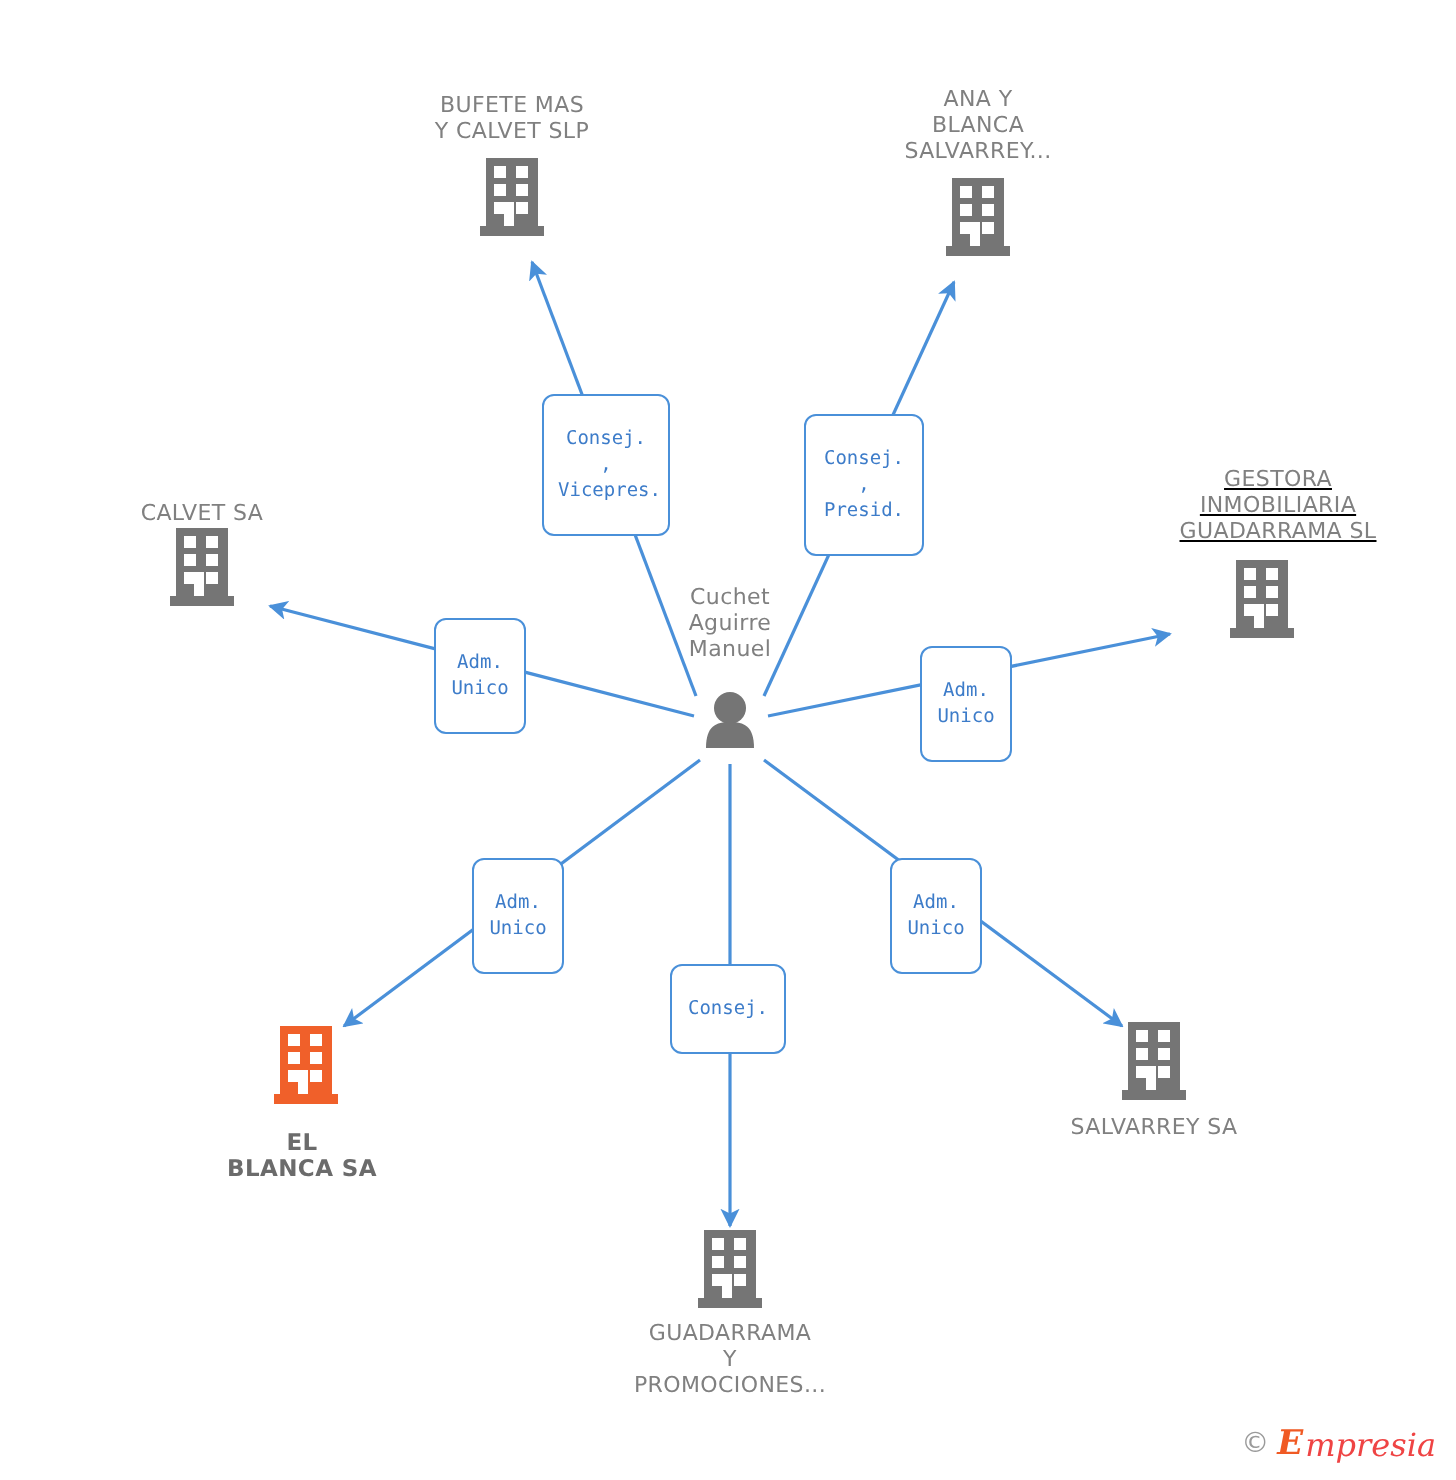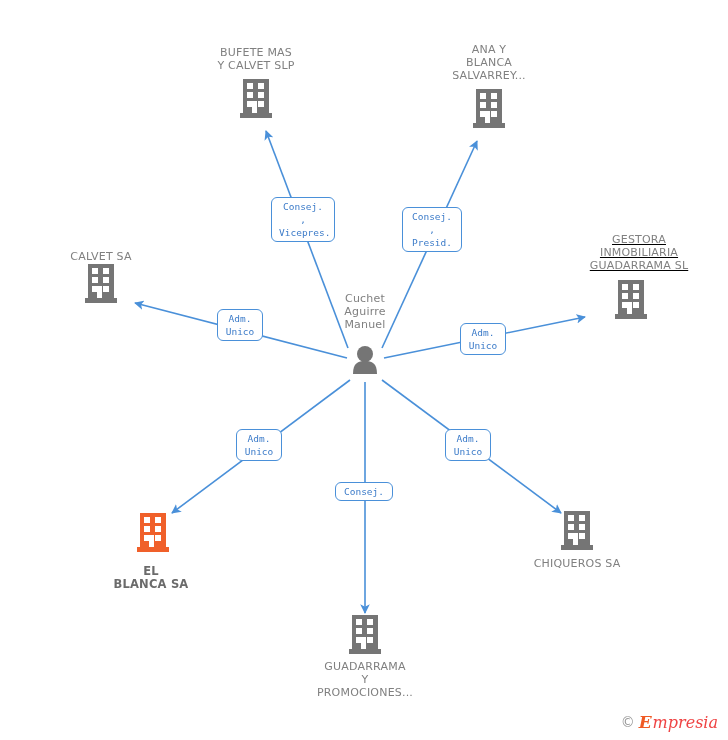--- a/index.html
+++ b/index.html
@@ -16,21 +16,21 @@
     white-space:pre-line;letter-spacing:.2px;
   }
   .node-label.highlight{color:#6b6b6b;font-weight:bold;font-size:11.5px;}
 
   .edge-label{
     position:absolute;
     border:1.4px solid #4a90d9;border-radius:6px;
     background:#ffffff;color:#3d7cc9;
     font-family:"DejaVu Sans Mono", monospace;
     font-size:9.5px;line-height:13px;
-    padding:2px 7px;text-align:center;white-space:pre-line;
+    padding:15px 7px;text-align:center;white-space:pre-line;
     box-sizing:border-box;
   }
 
   .watermark{
     position:absolute;right:10px;bottom:8px;
     display:flex;align-items:center;gap:4px;
   }
   .wm-c{color:#9a9a9a;font-size:14px;}
   .wm-e{color:#f05a24;font-family:"DejaVu Serif", serif;font-style:italic;font-size:17px;font-weight:bold;}
   .wm-rest{color:#ef4444;font-family:"DejaVu Serif", serif;font-style:italic;font-size:16px;margin-left:-3px;}
@@ -116,21 +116,21 @@
 INMOBILIARIA
 GUADARRAMA SL</div>
 </div>
 
 <div class="node" style="left:61px;top:565px;width:180px;">
   <div class="node-label highlight">EL
 BLANCA SA</div>
 </div>
 
 <div class="node" style="left:497px;top:557px;width:160px;">
-  <div class="node-label">CHIQUEROS SA</div>
+  <div class="node-label">SALVARREY SA</div>
 </div>
 
 <div class="node" style="left:285px;top:660px;width:160px;">
   <div class="node-label">GUADARRAMA
 Y
 PROMOCIONES...</div>
 </div>
 
 <div class="node" style="left:305px;top:292px;width:120px;">
   <div class="node-label">Cuchet

